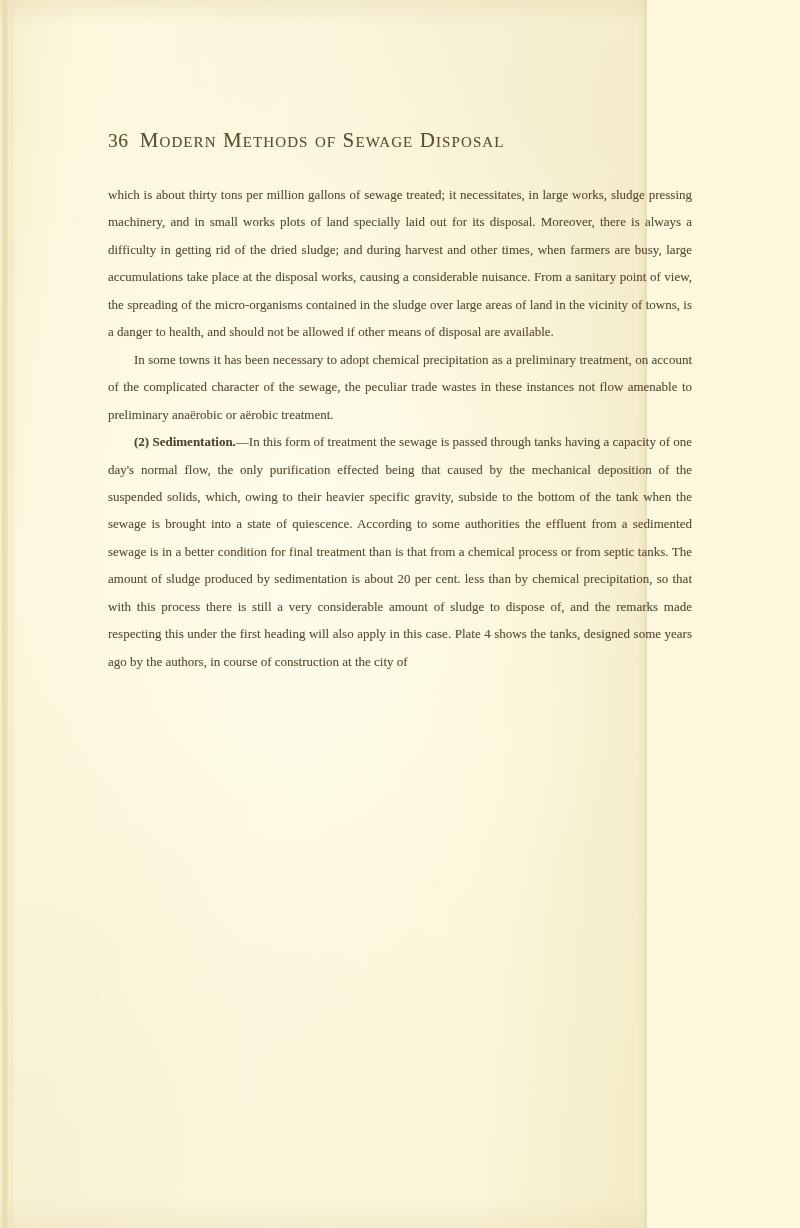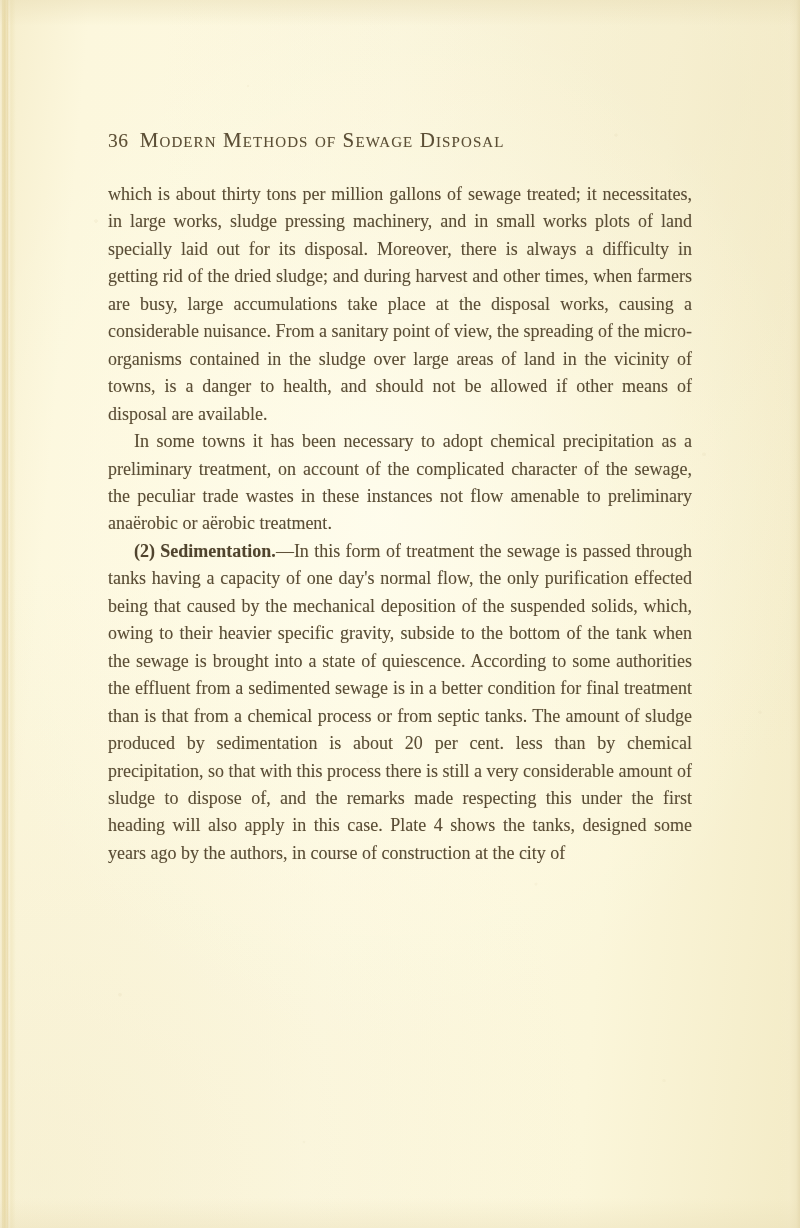--- a/index.html
+++ b/index.html
@@ -10,21 +10,21 @@
     width: 800px;
     height: 1228px;
     overflow: hidden;
     background: #fcf7dd;
     font-family: "Liberation Serif", "DejaVu Serif", serif;
   }
 
   
   .page {
     position: relative;
-    width: 800px;
+    width: 647px;
     height: 1228px;
     background:
       radial-gradient(ellipse 70% 55% at 48% 42%, rgba(255,253,238,0.85) 0%, rgba(255,252,232,0.35) 45%, rgba(250,243,214,0) 78%),
       radial-gradient(ellipse 120% 90% at 92% 8%, rgba(238,228,192,0.45) 0%, rgba(246,238,208,0) 60%),
       radial-gradient(ellipse 110% 80% at 5% 96%, rgba(240,231,196,0.40) 0%, rgba(246,238,208,0) 62%),
       linear-gradient(95deg, #f6eecd 0%, #fcf7dd 10%, #fdf9e2 45%, #fbf6da 75%, #f4ecc8 98%);
   }
 
   
   .grain {
@@ -118,21 +118,21 @@
     letter-spacing: 1.1px;
     color: #5b4e35;
   }
 
   .body-text {
     position: absolute;
     left: 0;
     top: 181px;
     width: 584px;
     color: #5a4d35;
-    font-size: 18px;
+    font-size: 13px;
     line-height: 27.45px;
     text-align: justify;
     text-align-last: left;
     -webkit-font-smoothing: antialiased;
   }
 
   .body-text p {
     margin: 0;
     text-indent: 26px;
   }

